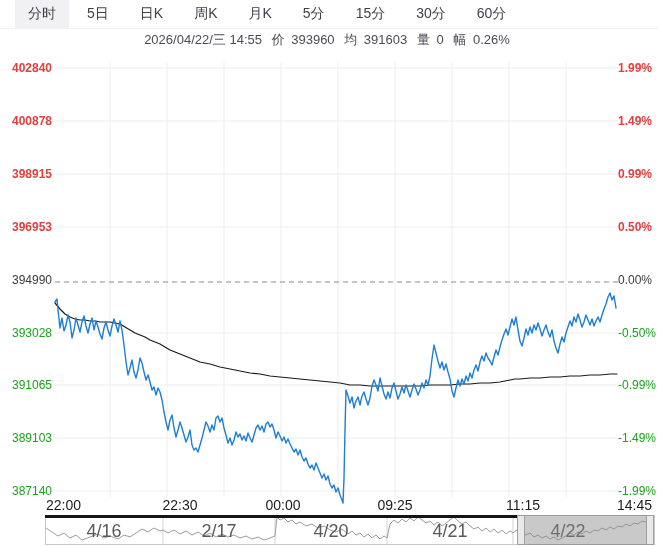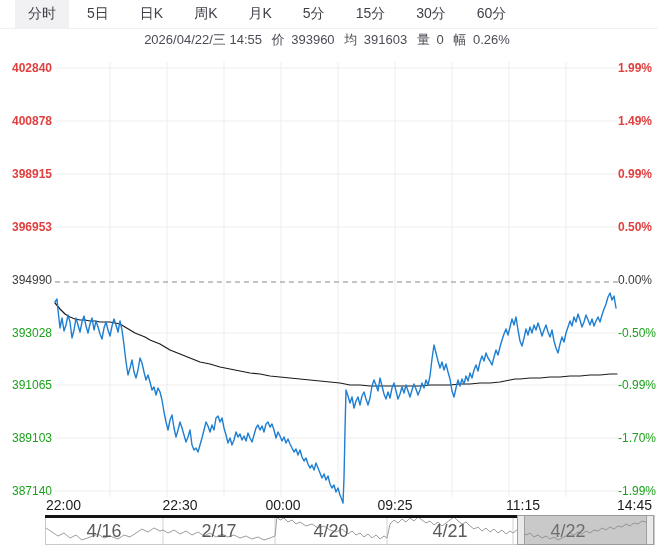--- a/index.html
+++ b/index.html
@@ -132,21 +132,21 @@
   <div class="ylab left dn" style="top:431px">389103</div>
   <div class="ylab left dn" style="top:484px">387140</div>
 
   <div class="ylab right up" style="top:61px">1.99%</div>
   <div class="ylab right up" style="top:114px">1.49%</div>
   <div class="ylab right up" style="top:167px">0.99%</div>
   <div class="ylab right up" style="top:220px">0.50%</div>
   <div class="ylab right zero" style="top:273px">0.00%</div>
   <div class="ylab right dn" style="top:326px">-0.50%</div>
   <div class="ylab right dn" style="top:378px">-0.99%</div>
-  <div class="ylab right dn" style="top:431px">-1.70%</div>
+  <div class="ylab right dn" style="top:431px">-1.49%</div>
   <div class="ylab right dn" style="top:484px">-1.99%</div>
 
   <div class="xlab" style="left:46px;text-align:left">22:00</div>
   <div class="xlab" style="left:154px">22:30</div>
   <div class="xlab" style="left:257px">00:00</div>
   <div class="xlab" style="left:369px">09:25</div>
   <div class="xlab" style="left:497px">11:15</div>
   <div class="xlab" style="left:600px;text-align:right">14:45</div>
 
   <div id="nav-box"></div>

